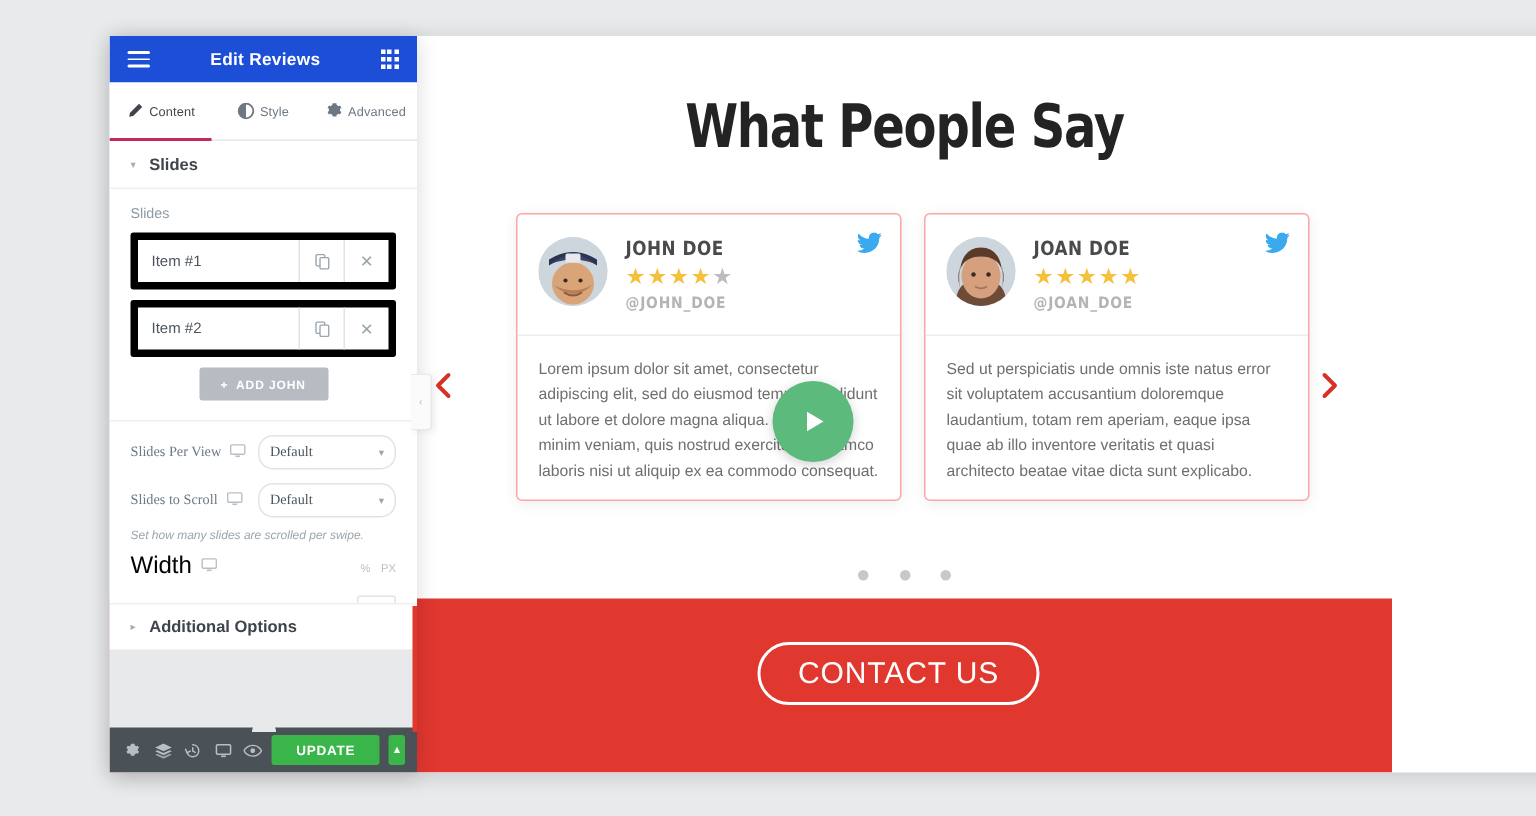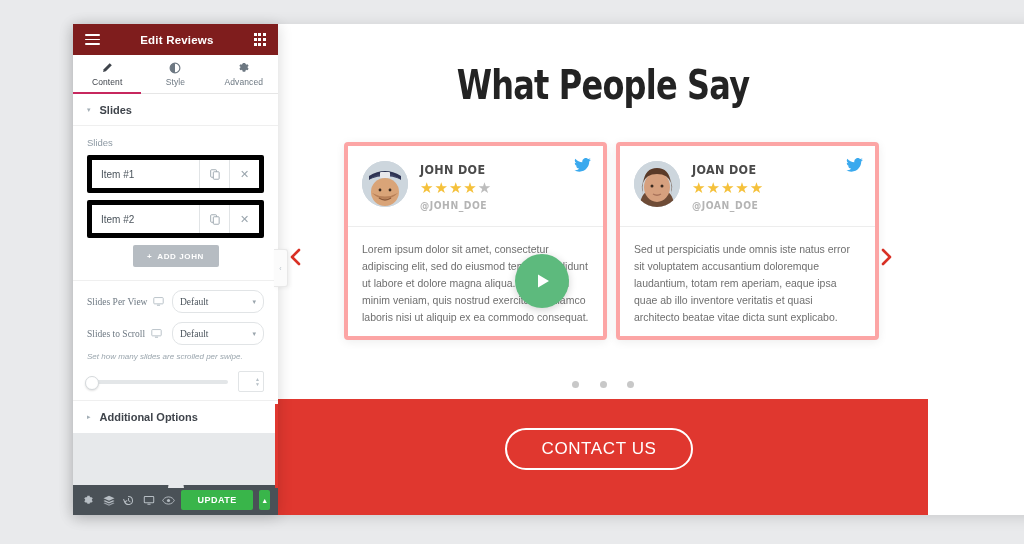--- a/index.html
+++ b/index.html
@@ -25,21 +25,21 @@
     position:absolute;left:0;top:38px;width:650px;text-align:center;
     font-family:"DejaVu Sans","Liberation Sans",sans-serif;
     font-weight:bold;font-size:40px;letter-spacing:-1px;color:#232323;
     transform:scaleX(.80);transform-origin:center center;
   }
 
   
   .slider{position:absolute;left:0;top:118px;width:650px;height:230px;}
   .card{
     position:absolute;top:0;width:255px;background:#fff;
-    border:4px solid #fca5a5;border-radius:4px;
+    border:1px solid #fca5a5;border-radius:4px;
     box-shadow:0 2px 10px rgba(0,0,0,.07);
     overflow:hidden;
   }
   .card.c1{left:66px;height:190px;}
   .card.c2{left:338px;height:190px;}
   .card-head{position:relative;height:80px;padding:16px 14px 0 14px;box-sizing:border-box;}
   .avatar{
     position:absolute;left:14px;top:15px;width:46px;height:46px;border-radius:50%;
     overflow:hidden;background:#c9d2da;
   }
@@ -79,42 +79,42 @@
        background:#c8c8c8;margin:0 8px;}
 
   
   .cta-band{
     position:absolute;left:0;top:375px;width:855px;height:116px;background:#e0372f;
   }
   .cta-btn{
     position:absolute;left:432px;top:29px;width:188px;height:42px;
     border:2px solid #fff;border-radius:21px;color:#fff;
     display:flex;align-items:center;justify-content:center;
-    font-size:17px;letter-spacing:.6px;box-sizing:border-box;
+    font-size:20px;letter-spacing:.6px;box-sizing:border-box;
   }
 
   
   .panel{
     position:absolute;left:73px;top:24px;width:205px;height:491px;
     background:#f1f2f3;box-shadow:0 2px 14px rgba(0,0,0,.16);
     display:flex;flex-direction:column;overflow:hidden;
   }
   .panel-header{
-    height:31px;background:#7f1d1d;display:flex;align-items:center;
+    height:31px;background:#1d4ed8;display:flex;align-items:center;
     justify-content:space-between;padding:0 12px;flex:0 0 auto;
   }
   .panel-title{color:#fff;font-size:11.5px;font-weight:bold;letter-spacing:.2px;}
   .burger{width:15px;}
   .burger span{display:block;height:1.8px;background:#fff;margin:3px 0;border-radius:1px;}
   .grid-icon{display:grid;grid-template-columns:repeat(3,3px);gap:1.6px;}
   .grid-icon i{width:3px;height:3px;background:#fff;display:block;}
 
   .tabs{height:38px;background:#fff;display:flex;flex:0 0 auto;
         border-bottom:1px solid #e6e6e6;}
-  .tab{flex:1;display:flex;flex-direction:column;align-items:center;
+  .tab{flex:1;display:flex;flex-direction:row;align-items:center;
        justify-content:center;gap:3px;position:relative;color:#6d7882;}
   .tab .tlabel{font-size:8.5px;letter-spacing:.1px;}
   .tab.active{color:#3f444b;}
   .tab.active:after{content:"";position:absolute;left:0;right:0;bottom:-1px;
        height:2.5px;background:#c7275e;}
 
   .panel-scroll{flex:1 1 auto;overflow:hidden;background:#fff;}
   .section-head{
     height:31px;display:flex;align-items:center;gap:9px;padding:0 14px;
     border-bottom:1px solid #efefef;background:#fff;
@@ -411,20 +411,33 @@
           </svg>
         </span>
         <div class="select">
           <span class="sv">Default</span>
           <span class="sc">▾</span>
         </div>
       </div>
 
       <div class="hint">Set how many slides are scrolled per swipe.</div>
 
+      <div class="slider-row">
+        <span class="rl">Width</span>
+        <span class="dev" style="margin-left:6px">
+          <svg width="11" height="11" viewBox="0 0 14 14" aria-hidden="true">
+            <rect x="1" y="2" width="12" height="8" rx="1" fill="none" stroke="#b7c0c7" stroke-width="1.2"></rect>
+            <rect x="5" y="11" width="4" height="1.4" fill="#b7c0c7"></rect>
+          </svg>
+        </span>
+        <span class="unit">
+          <span>%</span>
+          <span class="sel">PX</span>
+        </span>
+      </div>
 
       <div class="track-row">
         <div class="track">
           <div class="knob"></div>
         </div>
         <div class="numbox">
           <span></span>
           <span class="spin">▲<br>▼</span>
         </div>
       </div>

